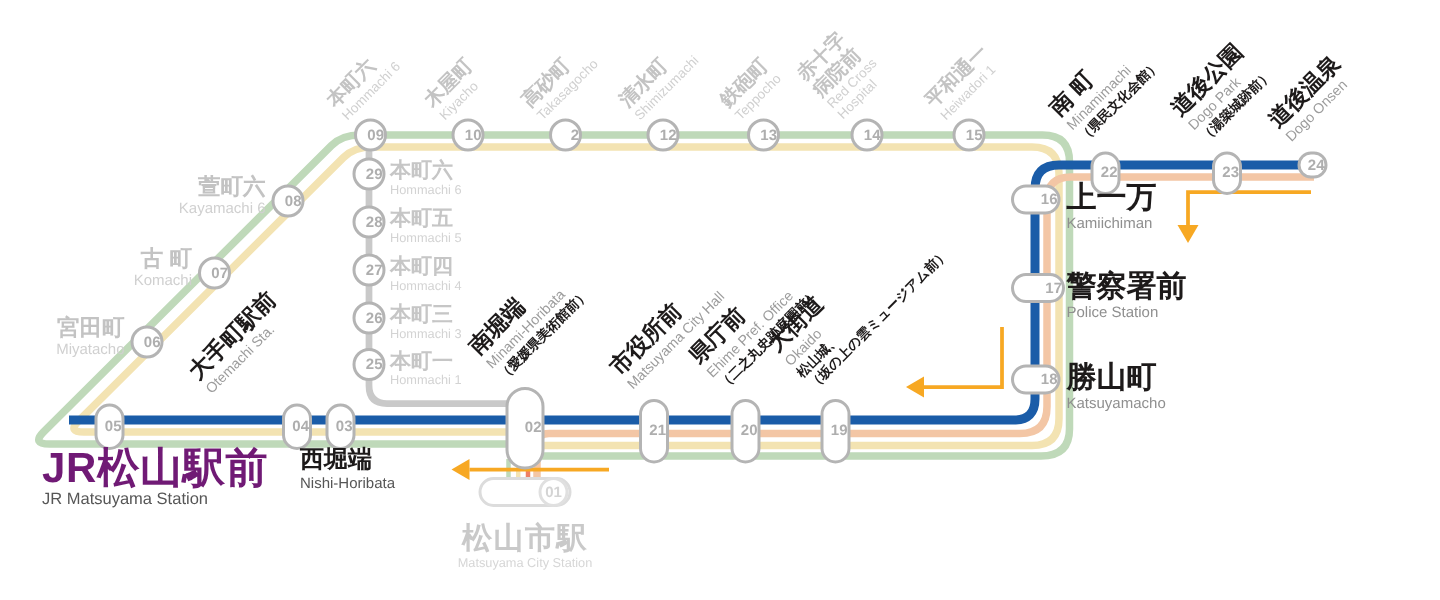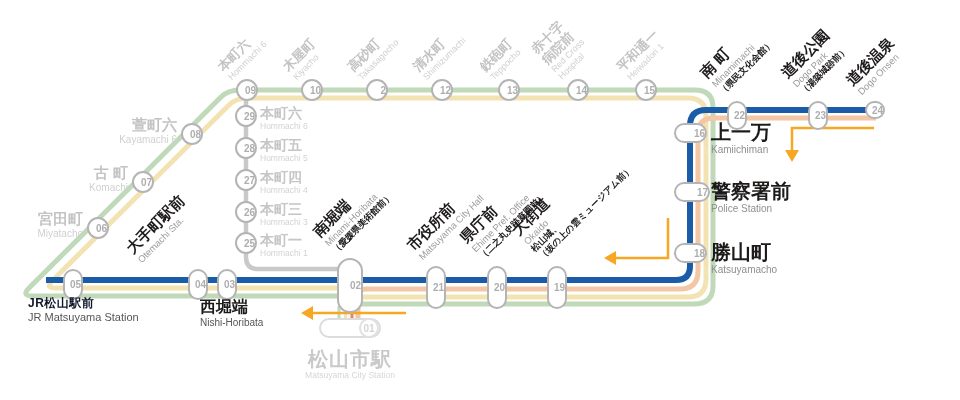--- a/index.html
+++ b/index.html
@@ -21,21 +21,21 @@
   .eg{font-size:9px;color:#d0d0d0;line-height:1.15;}
   .jb{font-size:15px;font-weight:bold;color:#1d1a1a;line-height:1.1;}
   .eb{font-size:9.5px;color:#9c9c9c;line-height:1.2;}
   .nb{font-size:9px;font-weight:bold;color:#1d1a1a;line-height:1.25;}
   .jb16{font-size:20px;font-weight:bold;color:#1d1a1a;line-height:1.12;}
   .eb10{font-size:10px;color:#8f8f8f;line-height:1.3;}
   .jg15{font-size:15px;font-weight:bold;color:#c3c3c3;line-height:1.1;}
   .eg10{font-size:10px;color:#d0d0d0;line-height:1.25;}
   .jg14{font-size:14px;font-weight:bold;color:#c6c6c6;line-height:1.1;}
   .eg85{font-size:8.5px;color:#d3d3d3;line-height:1.25;}
-  .bigja{font-size:12px;font-weight:bold;color:#0f172a;line-height:1.05;letter-spacing:.5px;}
+  .bigja{font-size:28px;font-weight:bold;color:#701a75;line-height:1.05;letter-spacing:.5px;}
   .bigen{font-size:11px;color:#565656;line-height:1.35;}
   .bja{font-size:16px;font-weight:bold;color:#1d1a1a;line-height:1.05;}
   .ben{font-size:10px;color:#565656;line-height:1.4;}
   .fja{font-size:20px;font-weight:bold;color:#c9c9c9;line-height:1.1;letter-spacing:1px;}
   .fen{font-size:8.5px;color:#d6d6d6;line-height:1.3;}
   .ctr{text-align:center;}
   .rt{text-align:right;}
 </style>
 </head>
 <body>

